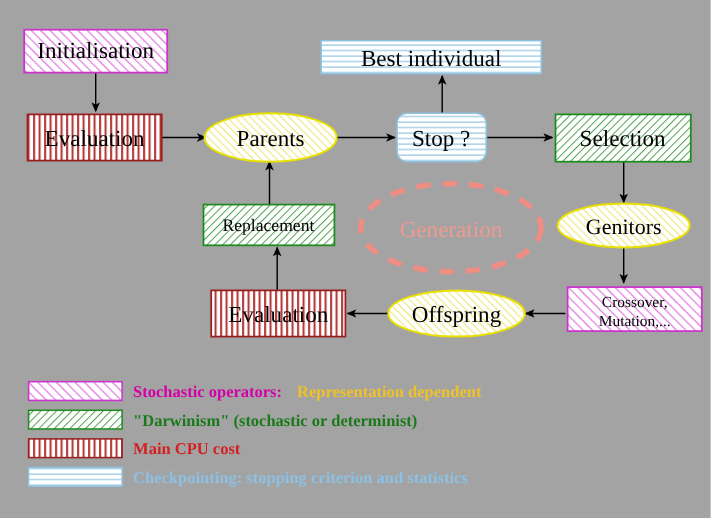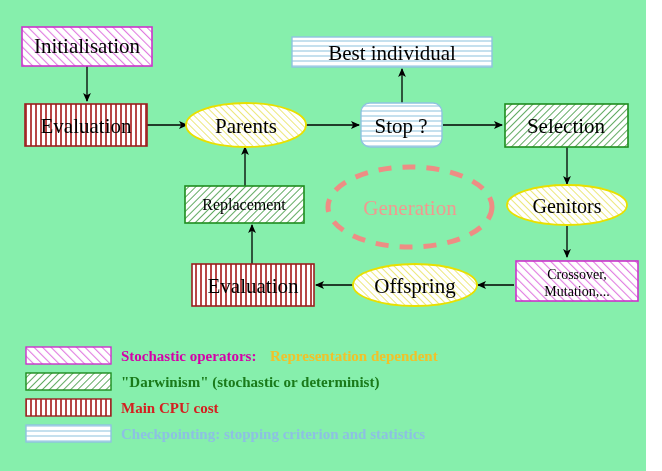--- a/index.html
+++ b/index.html
@@ -7,21 +7,21 @@
     padding: 0;
     background: #ffffff;
   }
   body {
     font-family: "Liberation Serif", "DejaVu Serif", serif;
   }
   #diagram-root {
     position: relative;
     width: 646px;
     height: 471px;
-    background: #86efac;
+    background: #a3a3a3;
     overflow: hidden;
   }
   #flow-svg {
     position: absolute;
     left: 0;
     top: 0;
     width: 662px;
     height: 471px;
   }
   .node-label {

